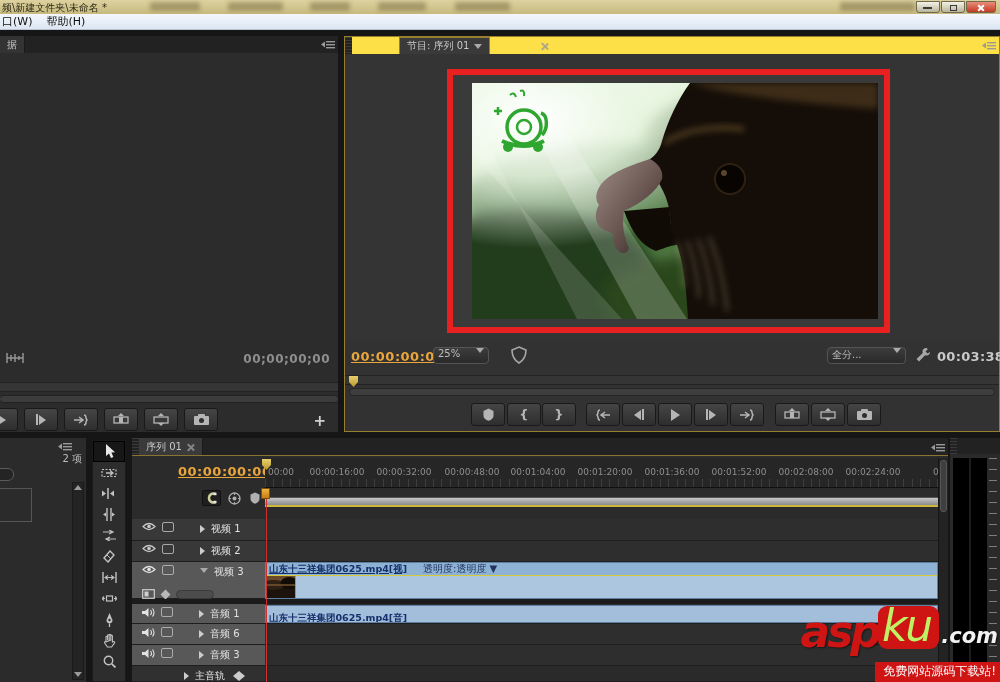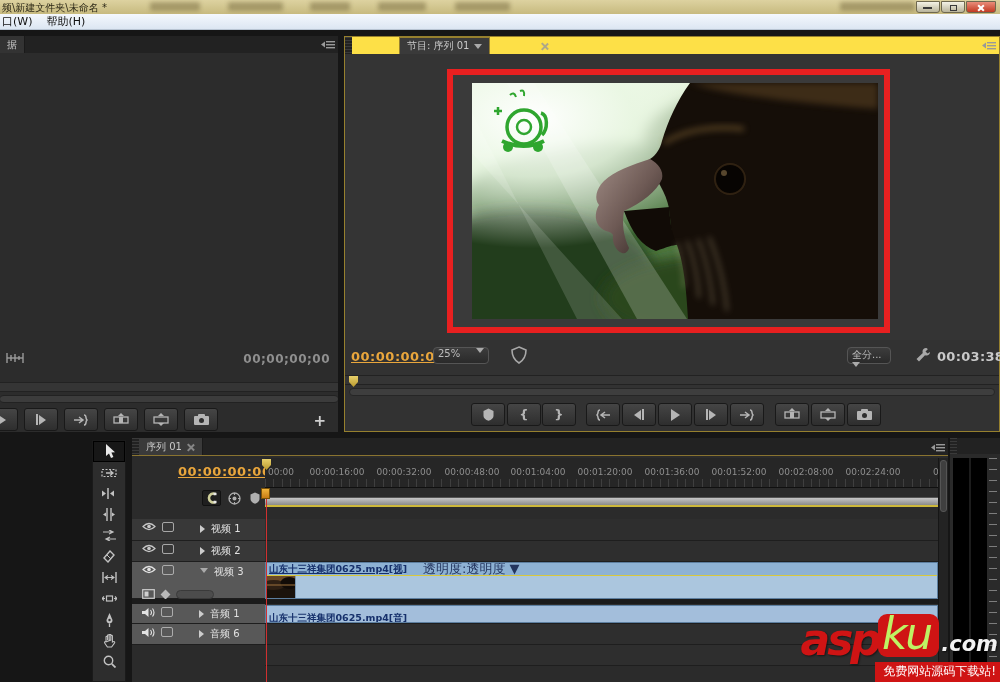--- a/index.html
+++ b/index.html
@@ -64,21 +64,21 @@
   
   #program-panel { left:344px; top:36px; width:656px; height:396px; background:#323232; border:1px solid #96802e; }
   #program-panel .tabstrip { background:#fde047;gap:47px; }
   #prog-monitor { position:absolute; left:0; top:17px; right:0; height:286px; background:#343434; }
   #red-rect { position:absolute; left:102px; top:15px; width:443px; height:264px; border:6px solid #e82020; background:#3a3a3a; }
   #video-frame { position:absolute; left:127px; top:29px; width:406px; height:236px; }
   #prog-controls { position:absolute; left:0; top:303px; right:0; height:34px; }
   #prog-tc { position:absolute; left:6px; top:9px; }
   #prog-zoom { position:absolute; left:88px; top:7px; width:56px; }
   #prog-shield { position:absolute; left:166px; top:6px; }
-  #prog-res { position:absolute; left:502px; top:7px; width:44px;flex-direction:column; }
+  #prog-res { position:absolute; left:482px; top:7px; width:79px; }
   #prog-wrench { position:absolute; left:570px; top:7px; }
   #prog-dur { position:absolute; left:592px; top:9px; color:#c9c9c9; font-weight:bold; font-size:13px; letter-spacing:.3px; }
   #prog-scrub { left:0; right:0; top:338px; height:10px; }
   #prog-scroll { position:absolute; left:4px; right:4px; top:351px; height:8px; background:#3e3e3e; border-radius:4px; border:1px solid #262626; }
   #prog-transport { position:absolute; left:0; top:366px; right:0; }
   #prog-transport .btn { position:absolute; top:0; }
   .ph-marker { width:9px; height:11px; background:linear-gradient(#e8d06a,#b99a2e);
     clip-path:polygon(0 0,100% 0,100% 55%,50% 100%,0 55%); }
 
   
@@ -120,21 +120,21 @@
   .track-head.dark { background:#383838; }
   .track-head.lit { background:#585858; }
   .track-head .lbl { font-size:10px; color:#e2e2e2; white-space:nowrap; }
   .track-content { position:absolute; left:133px; top:0; bottom:0; width:673px; background:#2e2e2e; border-bottom:1px solid #1e1e1e; }
   .thead-icons { display:flex; align-items:center; gap:5px; height:14px; }
   .lockbox { width:12px; height:10px; border:1px solid #bbb; border-radius:2px; opacity:.85; }
   
   #video-clip { position:absolute; left:0; top:0; width:673px; height:37px; border:1px solid #5d7globalThis; border:1px solid #5d7fa0; }
   #vclip-title { height:13px; background:#8eb2d4; border-bottom:1px solid #d8c83c; display:flex; gap:16px; align-items:center; padding:0 3px; white-space:nowrap; overflow:hidden; }
   .clip-name { font-size:9.5px; color:#16306b; text-decoration:underline; font-weight:bold; }
-  .clip-eff { font-size:13px; color:#23355e; }
+  .clip-eff { font-size:10px; color:#23355e; }
   #vclip-body { height:22px; background:#abc6de; display:flex; }
   #vclip-thumb { width:30px; height:22px; border-right:1px solid #7a98b5; }
   #audio-clip { position:absolute; left:0; top:1px; width:673px; height:18px; background:#a3bedb; border:1px solid #5d7fa0; padding:0 3px; white-space:nowrap; overflow:hidden; }
   #tl-redline { position:absolute; left:134px; top:59px; width:1px; height:185px; background:#d03030; z-index:25; }
   #tl-vscroll { position:absolute; left:806px; top:20px; width:10px; bottom:0; background:#232323; border-left:1px solid #161616; }
   #tl-vscroll .thumb { position:absolute; left:1px; top:2px; width:7px; height:52px; background:#3f3f3f; border:1px solid #555; border-radius:3px; }
   .bowtie { width:0; height:0; border-top:5px solid transparent; border-bottom:5px solid transparent; border-left:6px solid #ccc; position:relative; }
   .bowtie::after { content:""; position:absolute; left:-12px; top:-5px; border-top:5px solid transparent; border-bottom:5px solid transparent; border-right:6px solid #ccc; width:0; height:0; }
   .kf-diamond { width:7px; height:7px; background:#b9b9b9; transform:rotate(45deg); }
   .pill { width:38px; height:9px; background:#4c4c4c; border-radius:5px; border:1px solid #3a3a3a; }
@@ -146,21 +146,21 @@
   #meter-scale { position:absolute; left:39px; top:20px; width:8px; bottom:2px;
     background:repeating-linear-gradient(180deg,#7d7d7d 0 1px,transparent 1px 11px); }
 
   
   #watermark { position:absolute; right:0; bottom:0; z-index:60; display:flex; flex-direction:column; align-items:flex-end;text-align:right; }
   #wm-row { display:flex; align-items:flex-end; margin-right:2px; }
   #wm-asp { font-size:44px; font-weight:900; font-style:italic; color:#cf1414; letter-spacing:-3px; line-height:.8; text-shadow:1px 1px 2px rgba(0,0,0,.5); }
   #wm-ku { font-size:44px; font-weight:400; font-style:italic; color:#bef264; letter-spacing:-2px; line-height:.8;
     background:#cf1414; border-radius:9px; padding:2px 8px 6px 4px; margin-left:-1px; }
   #wm-com { font-size:21px; font-weight:bold; font-style:italic; color:#f2f2f2; margin-left:2px; line-height:1; padding-bottom:2px; text-shadow:1px 1px 2px rgba(0,0,0,.6); }
-  #wm-tag { background:#cf1414; color:#fff; font-size:12px; padding:1px 4px 2px 8px; margin-top:5px; white-space:nowrap; }
+  #wm-tag { background:#cf1414; color:#fff; font-size:12px; padding:1px 4px 2px 8px; margin-top:13px; white-space:nowrap; }
 </style>
 </head>
 <body>
 
 <div class="screen">
 
   <div class="titlebar">
     <span class="title-text">频\新建文件夹\未命名 *</span>
     <div class="blur-patch" style="left:150px;width:50px;"></div>
     <div class="blur-patch" style="left:228px;width:55px;"></div>
@@ -409,20 +409,35 @@
       <div class="btn" style="left:502px">
         <svg width="15" height="11" viewBox="0 0 15 11">
             <rect x="0" y="2" width="15" height="9" rx="1" fill="#b5b5b5"></rect>
             <rect x="4" y="0" width="7" height="3" rx="1" fill="#b5b5b5"></rect>
             <circle cx="7.5" cy="6.5" r="2.5" fill="#2e2e2e"></circle>
           </svg>
       </div>
     </div>
   </div>
 
+  <div class="panel" id="project-panel">
+    <svg class="pmenu" style="right:14px;top:4px;" viewBox="0 0 14 9">
+      <path d="M0 4.5 L4 1.5 V7.5 Z" fill="#999"></path>
+        <rect x="5" y="1" width="9" height="1.4" fill="#999"></rect>
+        <rect x="5" y="4" width="9" height="1.4" fill="#999"></rect>
+        <rect x="5" y="7" width="9" height="1.4" fill="#999"></rect>
+    </svg>
+    <span id="proj-count">2 项</span>
+    <div id="proj-search"></div>
+    <div id="proj-item"></div>
+    <div id="proj-scroll">
+      <span class="arr tri-up-sm" style="top:2px;"></span>
+      <span class="arr tri-dn-sm" style="bottom:2px;"></span>
+    </div>
+  </div>
 
   <div class="panel" id="tools-panel">
     <div class="tool active">
       <svg width="13" height="15" viewBox="0 0 13 15">
           <path d="M3 0 L3 12 L6 9.4 L8 14 L10.4 13 L8.4 8.6 L12 8.2 Z" fill="#e8e8e8"></path>
         </svg>
     </div>
     <div class="tool">
       <svg width="16" height="12" viewBox="0 0 16 12">
           <rect x="1" y="2.5" width="14" height="7" fill="none" stroke="#c2c2c2" stroke-dasharray="2 1.5" stroke-width="1.2"></rect>
@@ -632,21 +647,39 @@
             <path d="M8.5 3 Q10.5 5.5 8.5 8 M10.5 1.5 Q13.5 5.5 10.5 9.5" stroke="#e2e2e2" stroke-width="1.1" fill="none"></path>
           </svg>
         <span class="lockbox"></span>
         <span style="width:14px;"></span>
         <span class="tri-right" style="margin-top:3px;"></span>
         <span class="lbl">音频 6</span>
       </div>
       <div class="track-content"></div>
     </div>
     <div class="track-row" style="top:207px;height:21px;">
+      <div class="track-head lit">
+        <svg width="13" height="11" viewBox="0 0 13 11">
+            <path d="M0 4 H3 L6.5 1 V10 L3 7 H0 Z" fill="#e2e2e2"></path>
+            <path d="M8.5 3 Q10.5 5.5 8.5 8 M10.5 1.5 Q13.5 5.5 10.5 9.5" stroke="#e2e2e2" stroke-width="1.1" fill="none"></path>
+          </svg>
+        <span class="lockbox"></span>
+        <span style="width:14px;"></span>
+        <span class="tri-right" style="margin-top:3px;"></span>
+        <span class="lbl">音频 3</span>
+      </div>
       <div class="track-content"></div>
+    </div>
+    <div class="track-row" style="top:228px;height:16px;">
+      <div class="track-head" style="background:#303030;padding-left:52px;">
+        <span class="tri-right" style="margin-top:3px;"></span>
+        <span class="lbl">主音轨</span>
+        <span class="bowtie" style="margin-left:8px;margin-top:2px;"></span>
+      </div>
+      <div class="track-content" style="background:#2a2a2a;"></div>
     </div>
 
     <div id="tl-redline"></div>
     <div id="tl-vscroll">
         <div class="thumb"></div>
       </div>
   </div>
 
   <div class="panel" id="meters-panel">
     <div class="tabstrip" style="height:16px;">

